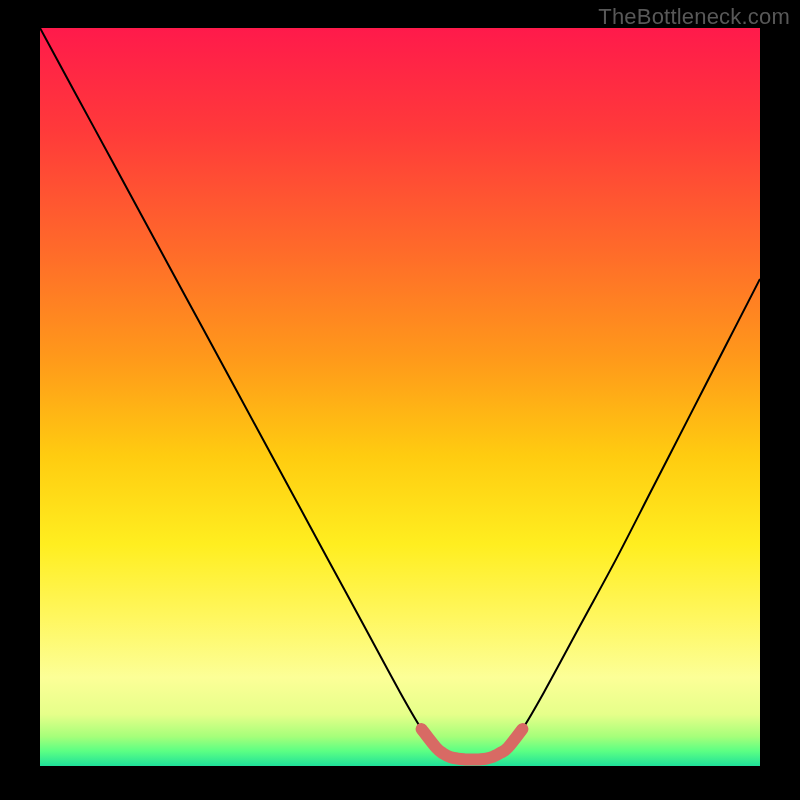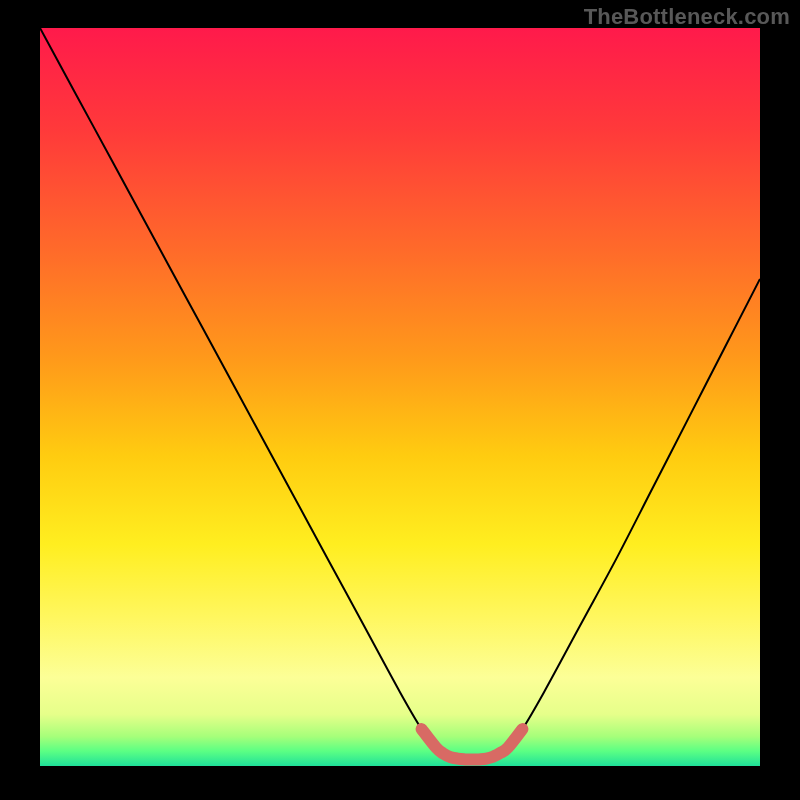--- a/index.html
+++ b/index.html
@@ -16,21 +16,21 @@
     width: 800px;
     height: 800px;
     background: #000;
   }
   .watermark {
     position: absolute;
     top: 4px;
     right: 10px;
     color: #585858;
     font-size: 22px;
-    font-weight: 700;
+    font-weight: 400;
     letter-spacing: 0.2px;
     z-index: 10;
   }
   .plot-outer {
     position: absolute;
     left: 40px;
     top: 28px;
     width: 720px;
     height: 738px;
     background: #000;

